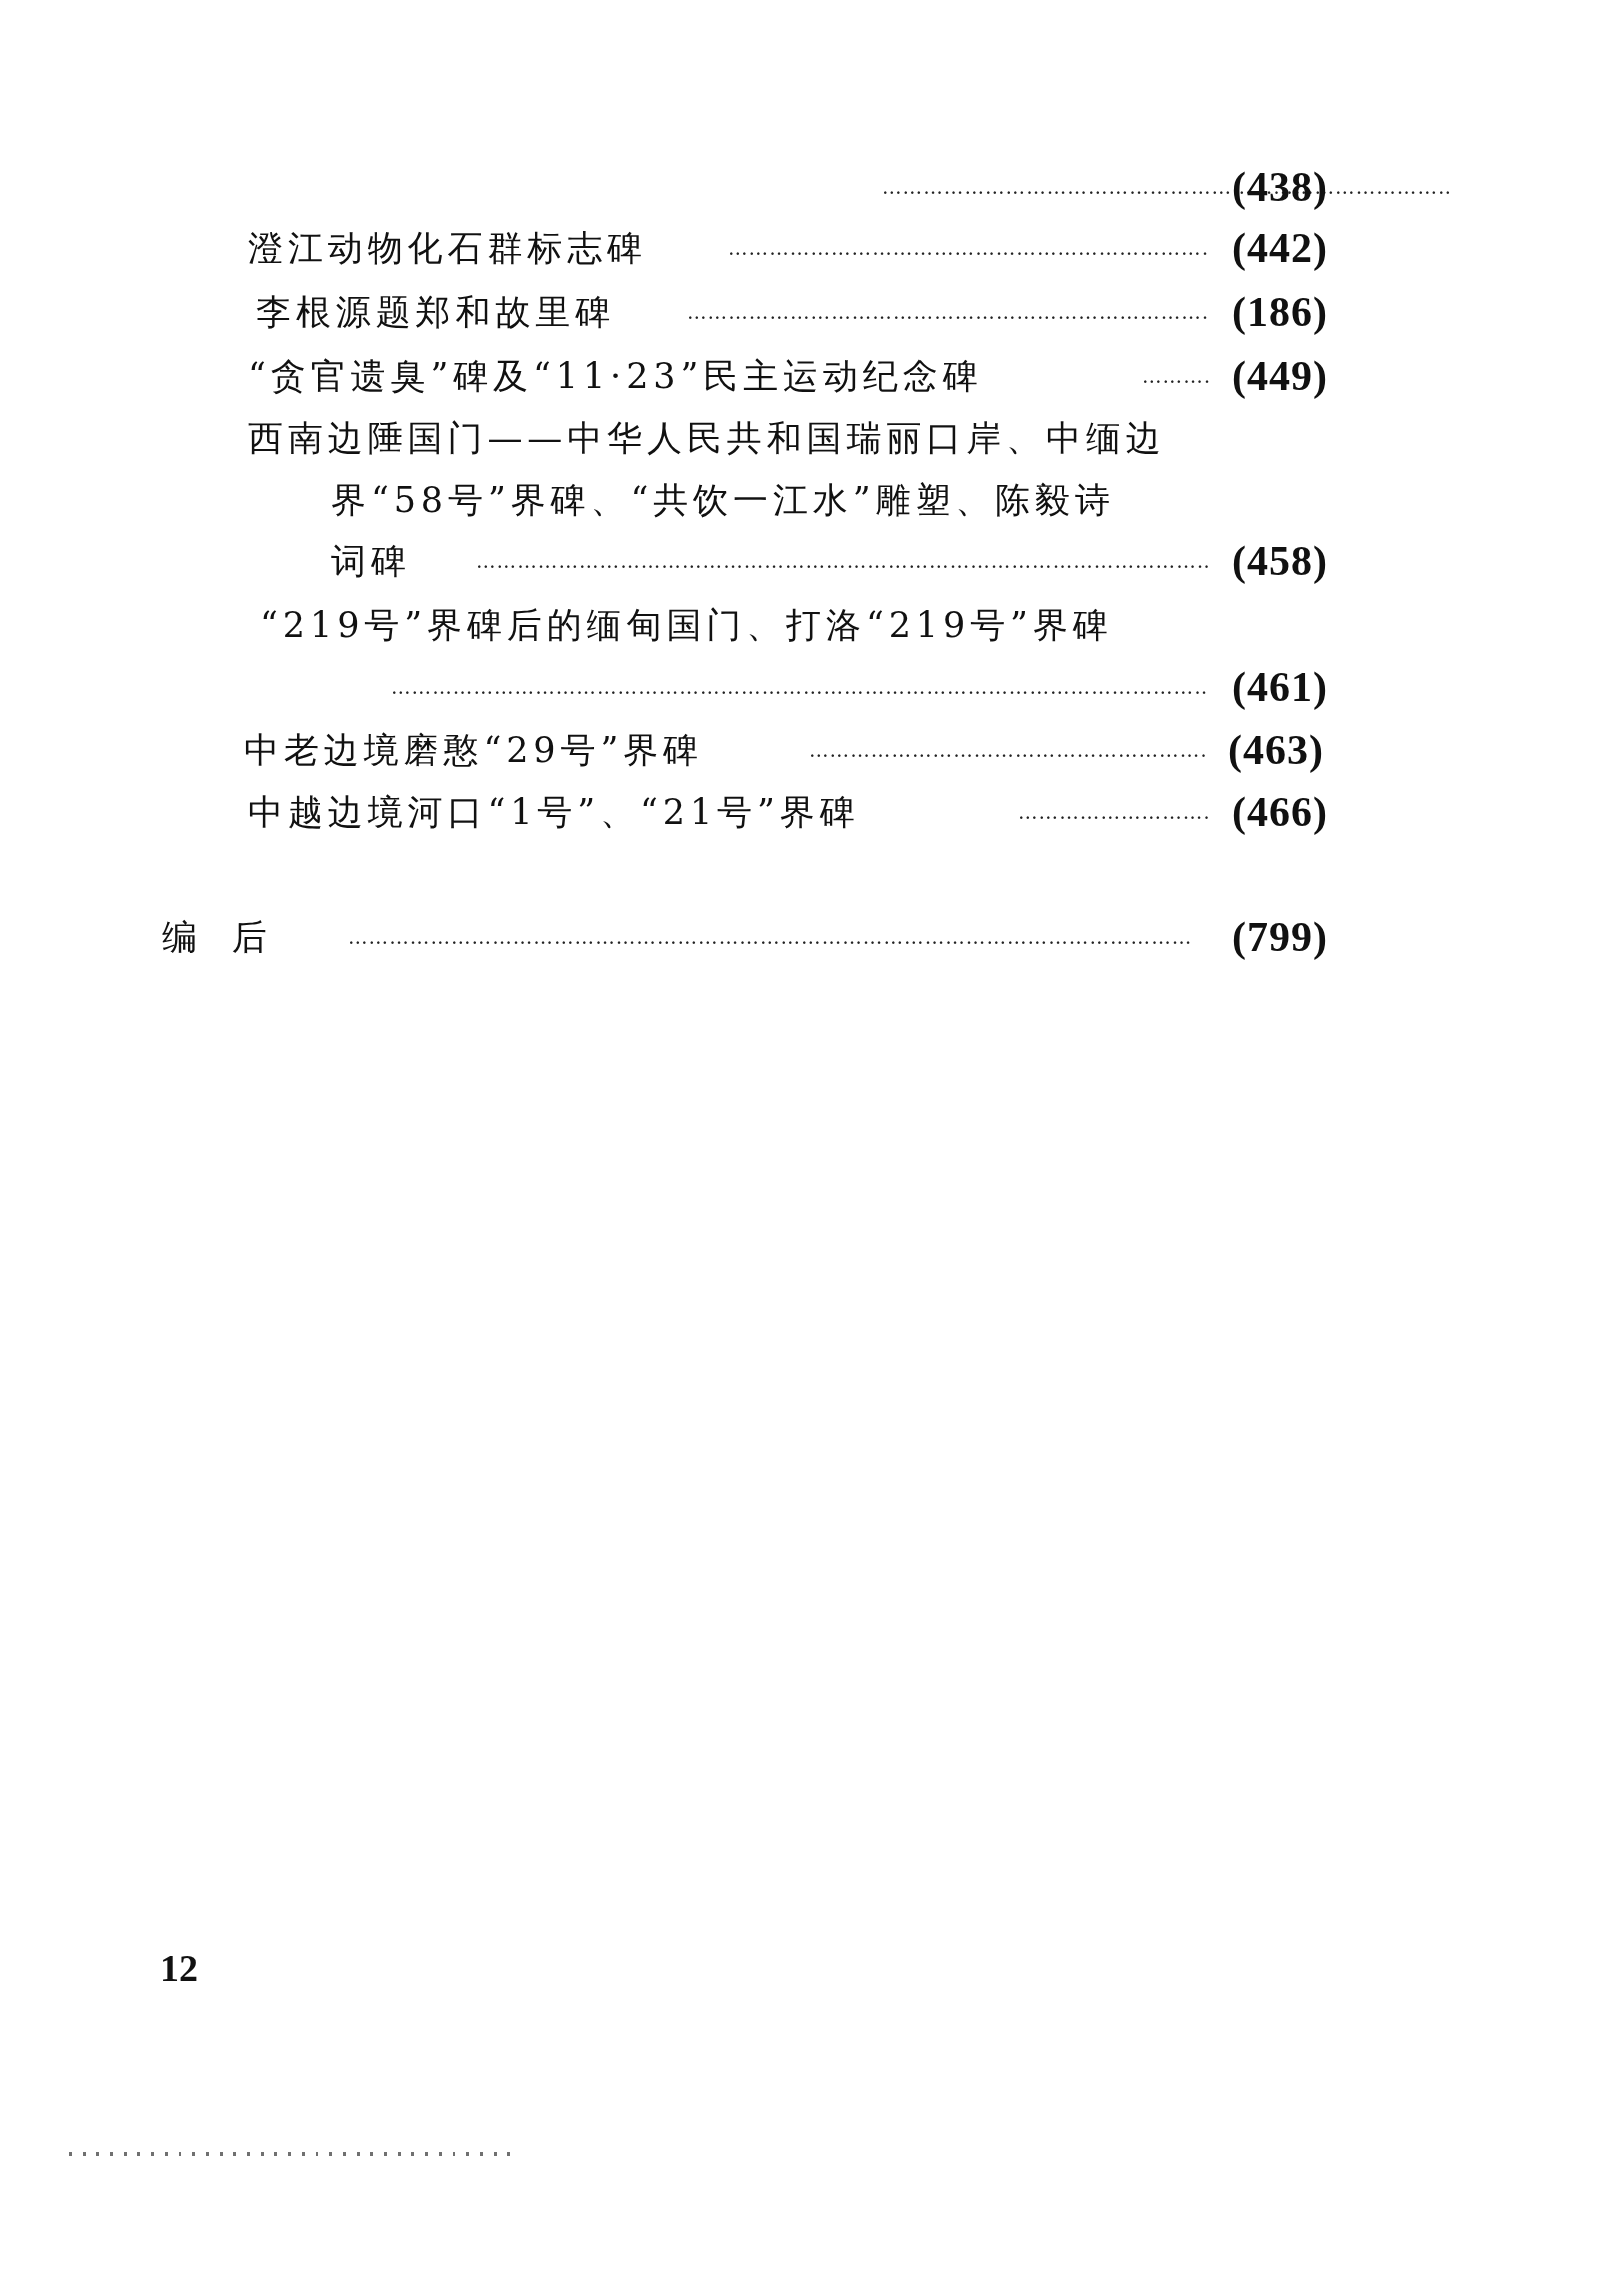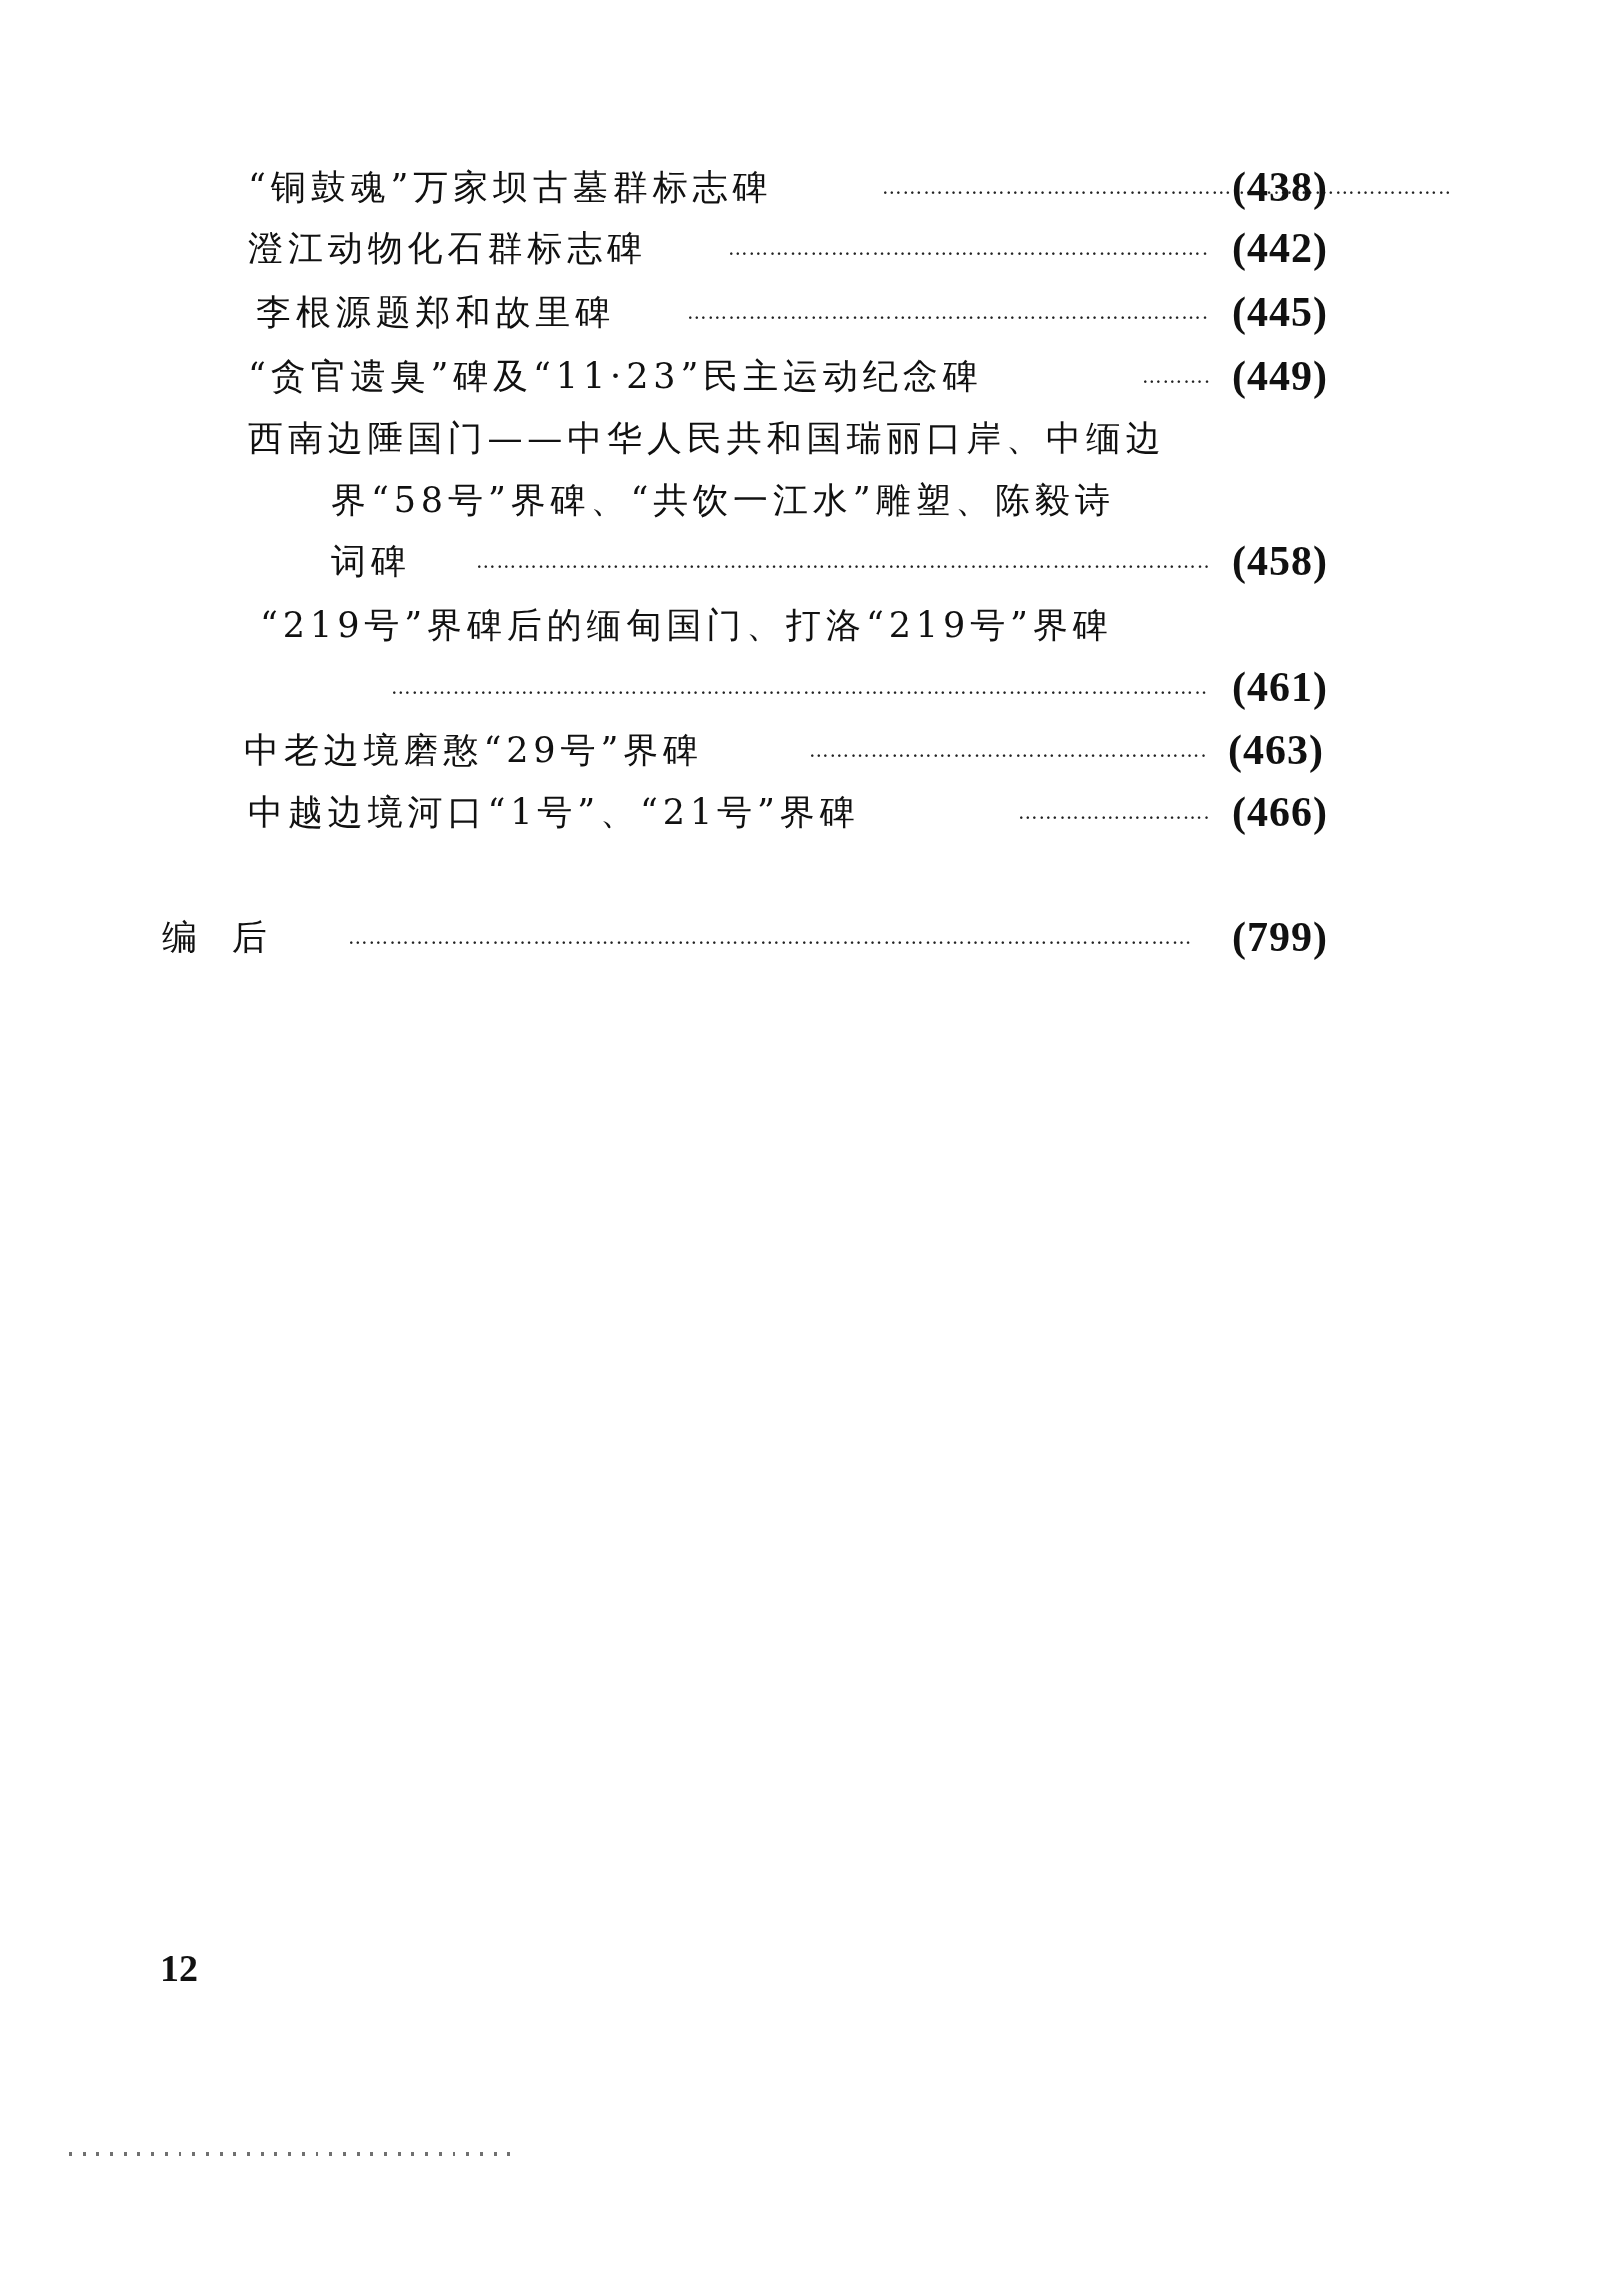--- a/index.html
+++ b/index.html
@@ -8,35 +8,34 @@
   .title { position:absolute; top:0; letter-spacing:4.9px; }
   .dots { position:absolute; top:0; overflow:hidden; letter-spacing:1px; font-size:19.6px; line-height:45px; color:#222; }
   .page { position:absolute; top:0; font-family:"Liberation Serif", serif; font-size:42px; font-weight:bold; letter-spacing:1px; }
   .folio { position:absolute; left:160px; top:1946px; font-family:"Liberation Serif", serif; font-weight:bold; font-size:38px; }
   .specks { position:absolute; top:2152px; left:69px; width:441px; height:3.9px; background-image:repeating-linear-gradient(90deg, #333 0 2.9px, transparent 2.9px 13.7px); opacity:0.7; }
 </style>
 </head>
 <body>
 
 <div class="line" style="top:165px;left:248px;width:1083px;">
-  <span class="title" style="left:0;">“铜鼓魂”万家坝古墓群标志碑</span>
   <span class="dots" style="left:634px;width:568px;">……………………………………………………………………………………………………………</span>
   <span class="page" style="left:984px;">(438)</span>
 </div>
 
 <div class="line" style="top:226px;left:248px;width:1083px;">
   <span class="title" style="left:0;text-align:right;">澄江动物化石群标志碑</span>
   <span class="dots" style="left:480px;width:480px;">……………………………………………………………………………………………………………</span>
   <span class="page" style="left:984px;">(442)</span>
 </div>
 
 <div class="line" style="top:290px;left:248px;width:1083px;">
   <span class="title" style="left:0;margin-left:8px;">李根源题郑和故里碑</span>
   <span class="dots" style="left:439px;width:521px;">……………………………………………………………………………………………………………</span>
-  <span class="page" style="left:984px;">(445)</span>
+  <span class="page" style="left:984px;">(186)</span>
 </div>
 
 <div class="line" style="top:354px;left:248px;width:1083px;">
   <span class="title" style="left:0;">“贪官遗臭”碑及“11·23”民主运动纪念碑</span>
   <span class="dots" style="left:894px;width:67px;">……………………………………………………………………………………………………………</span>
   <span class="page" style="left:984px;">(449)</span>
 </div>
 
 <div class="line" style="top:416px;left:248px;width:1083px;">
   <span class="title" style="left:0;">西南边陲国门——中华人民共和国瑞丽口岸、中缅边</span>

